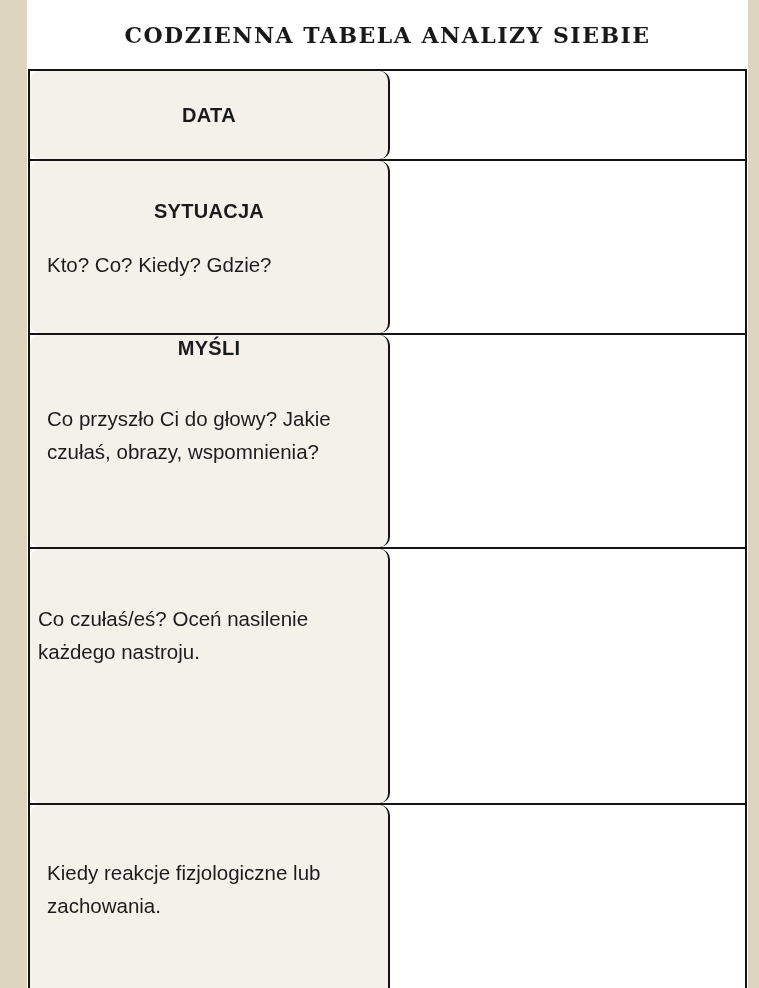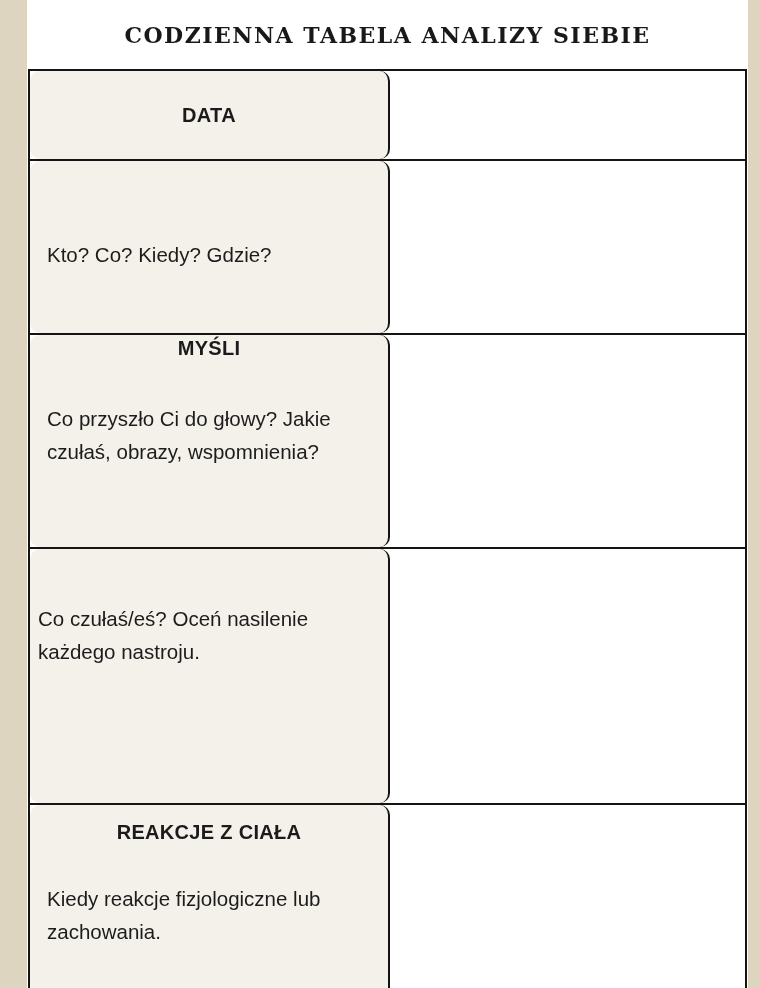--- a/index.html
+++ b/index.html
@@ -68,21 +68,21 @@
     font-size: 20.5px;
     line-height: 33px;
     padding: 0 22px 0 17px;
     color: #1c1c1c;
   }
   
   .row:nth-child(1) { height: 88px; }
   .row:nth-child(1) .cell-label { justify-content: center; }
   .row:nth-child(2) { height: 172px; }
   .row:nth-child(2) .cell-label { padding-top: 37px; }
-  .row:nth-child(2) .row-prompt { margin-top: 40px; }
+  .row:nth-child(2) .row-prompt { margin-top: 24px; }
   .row:nth-child(3) { height: 212px; }
   .row:nth-child(3) .cell-label { }
   .row:nth-child(3) .row-prompt { margin-top: 41px; }
   .row:nth-child(4) { height: 254px; }
   .row:nth-child(4) .cell-label { padding-top: 15px; }
   .row:nth-child(4) .row-prompt { margin-top: 38px; padding-left: 8px; }
   .row:nth-child(5) { height: 232px; }
   .row:nth-child(5) .cell-label { padding-top: 14px; }
   .row:nth-child(5) .row-prompt { margin-top: 37px; }
 </style>
@@ -98,20 +98,21 @@
 
       <div class="row">
         <div class="cell-label">
           <div class="row-label">DATA</div>
         </div>
         <div class="cell-entry"></div>
       </div>
 
       <div class="row">
         <div class="cell-label">
+          <div class="row-label">SYTUACJA</div>
           <div class="row-prompt">Kto? Co? Kiedy? Gdzie?</div>
         </div>
         <div class="cell-entry"></div>
       </div>
 
       <div class="row">
         <div class="cell-label">
           <div class="row-label">MYŚLI</div>
           <div class="row-prompt">Co przyszło Ci do głowy? Jakie czułaś, obrazy, wspomnienia?</div>
         </div>
@@ -120,21 +121,20 @@
 
       <div class="row">
         <div class="cell-label">
           <div class="row-prompt">Co czułaś/eś? Oceń nasilenie każdego nastroju.</div>
         </div>
         <div class="cell-entry"></div>
       </div>
 
       <div class="row">
         <div class="cell-label">
-          <div class="row-label">REAKCJE Z CIAŁA</div>
           <div class="row-prompt">Kiedy reakcje fizjologiczne lub zachowania.</div>
         </div>
         <div class="cell-entry"></div>
       </div>
 
     </div>
   </div>
 </div>
 
 </body></html>

